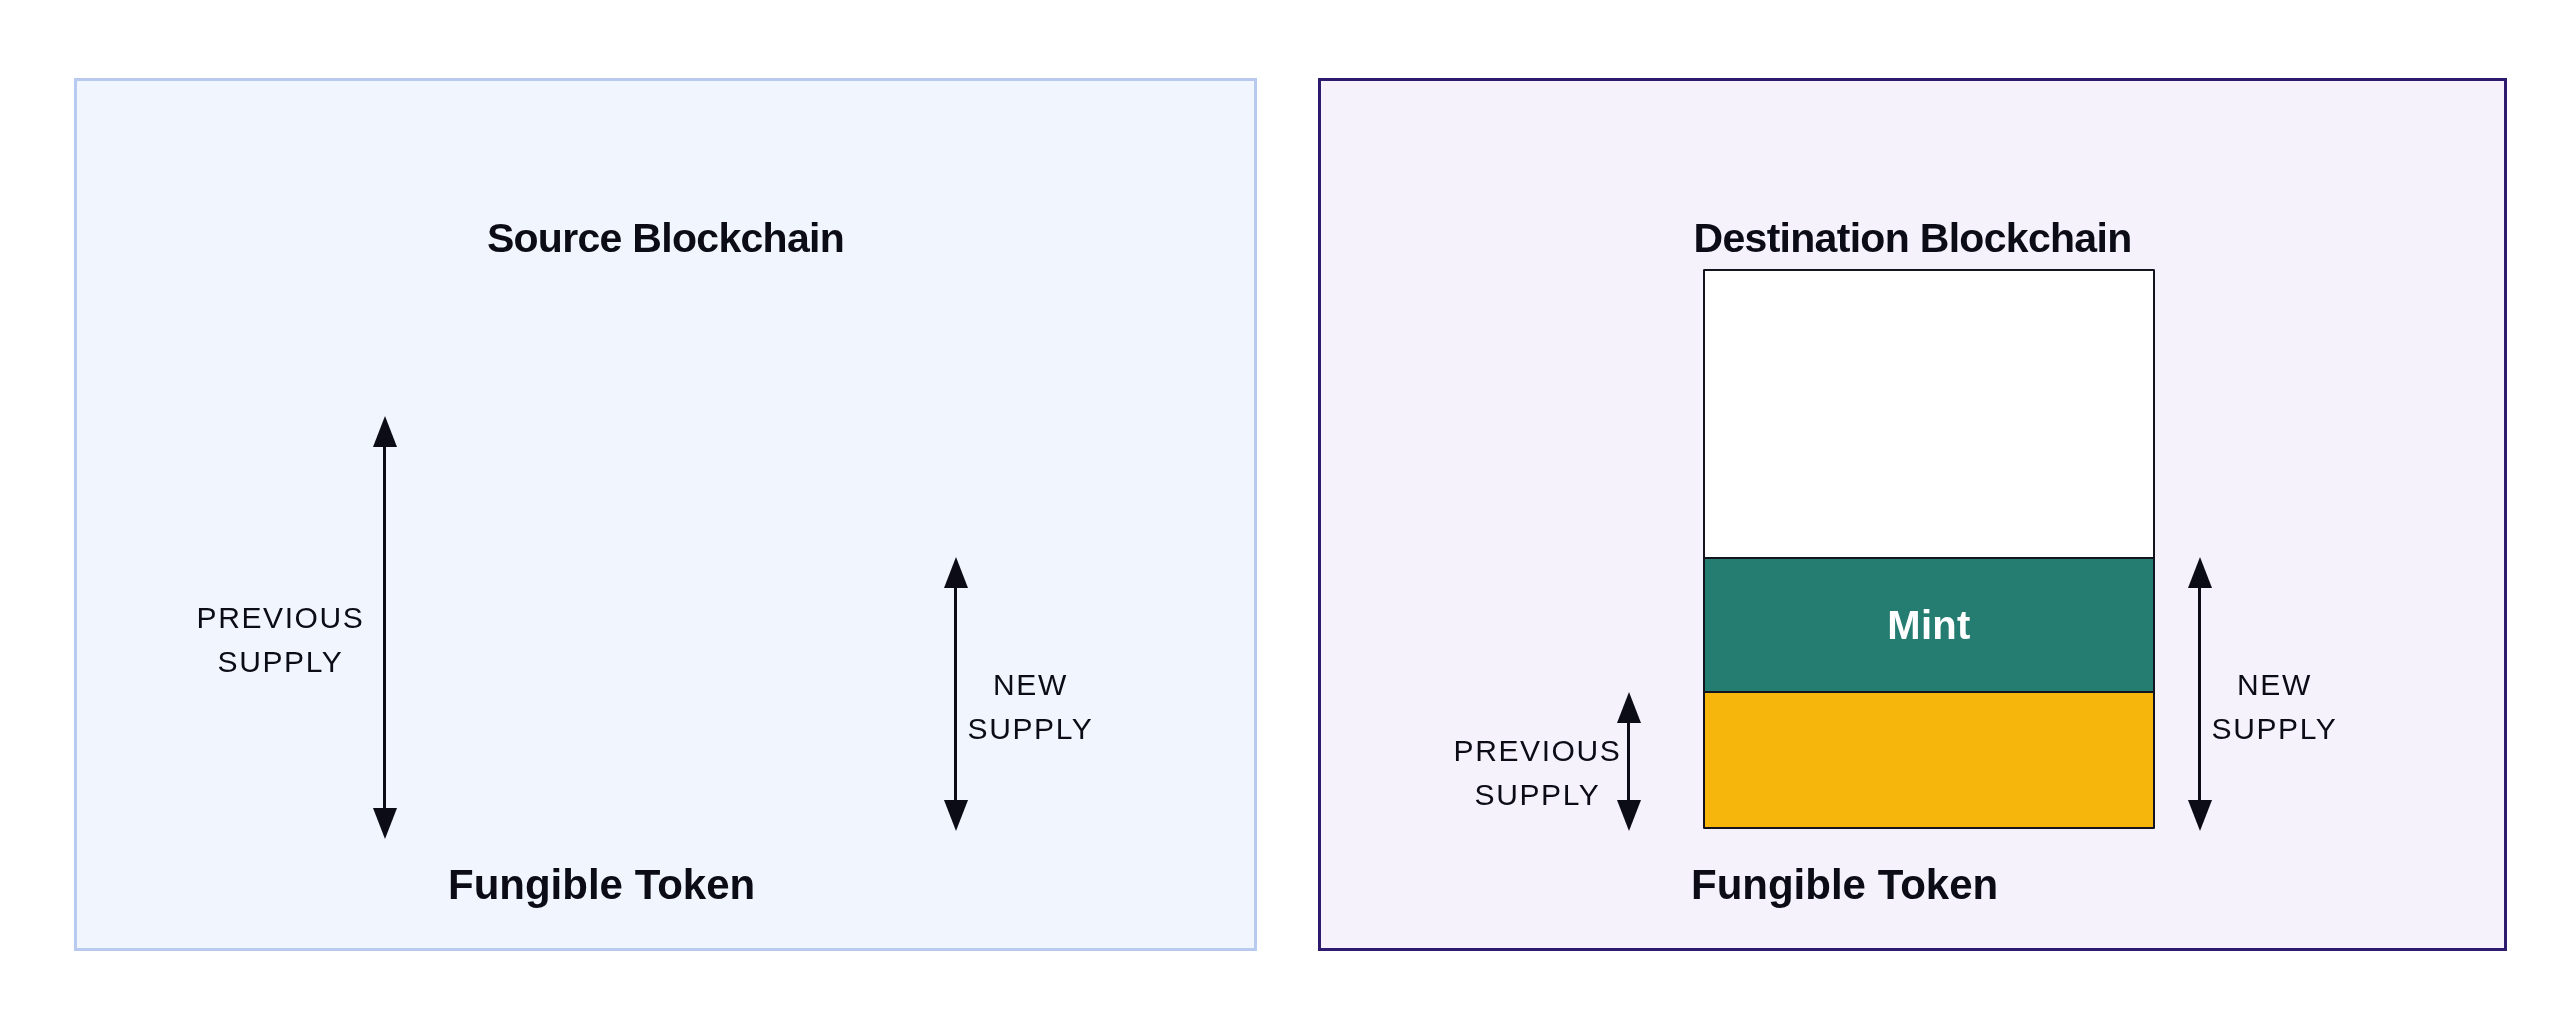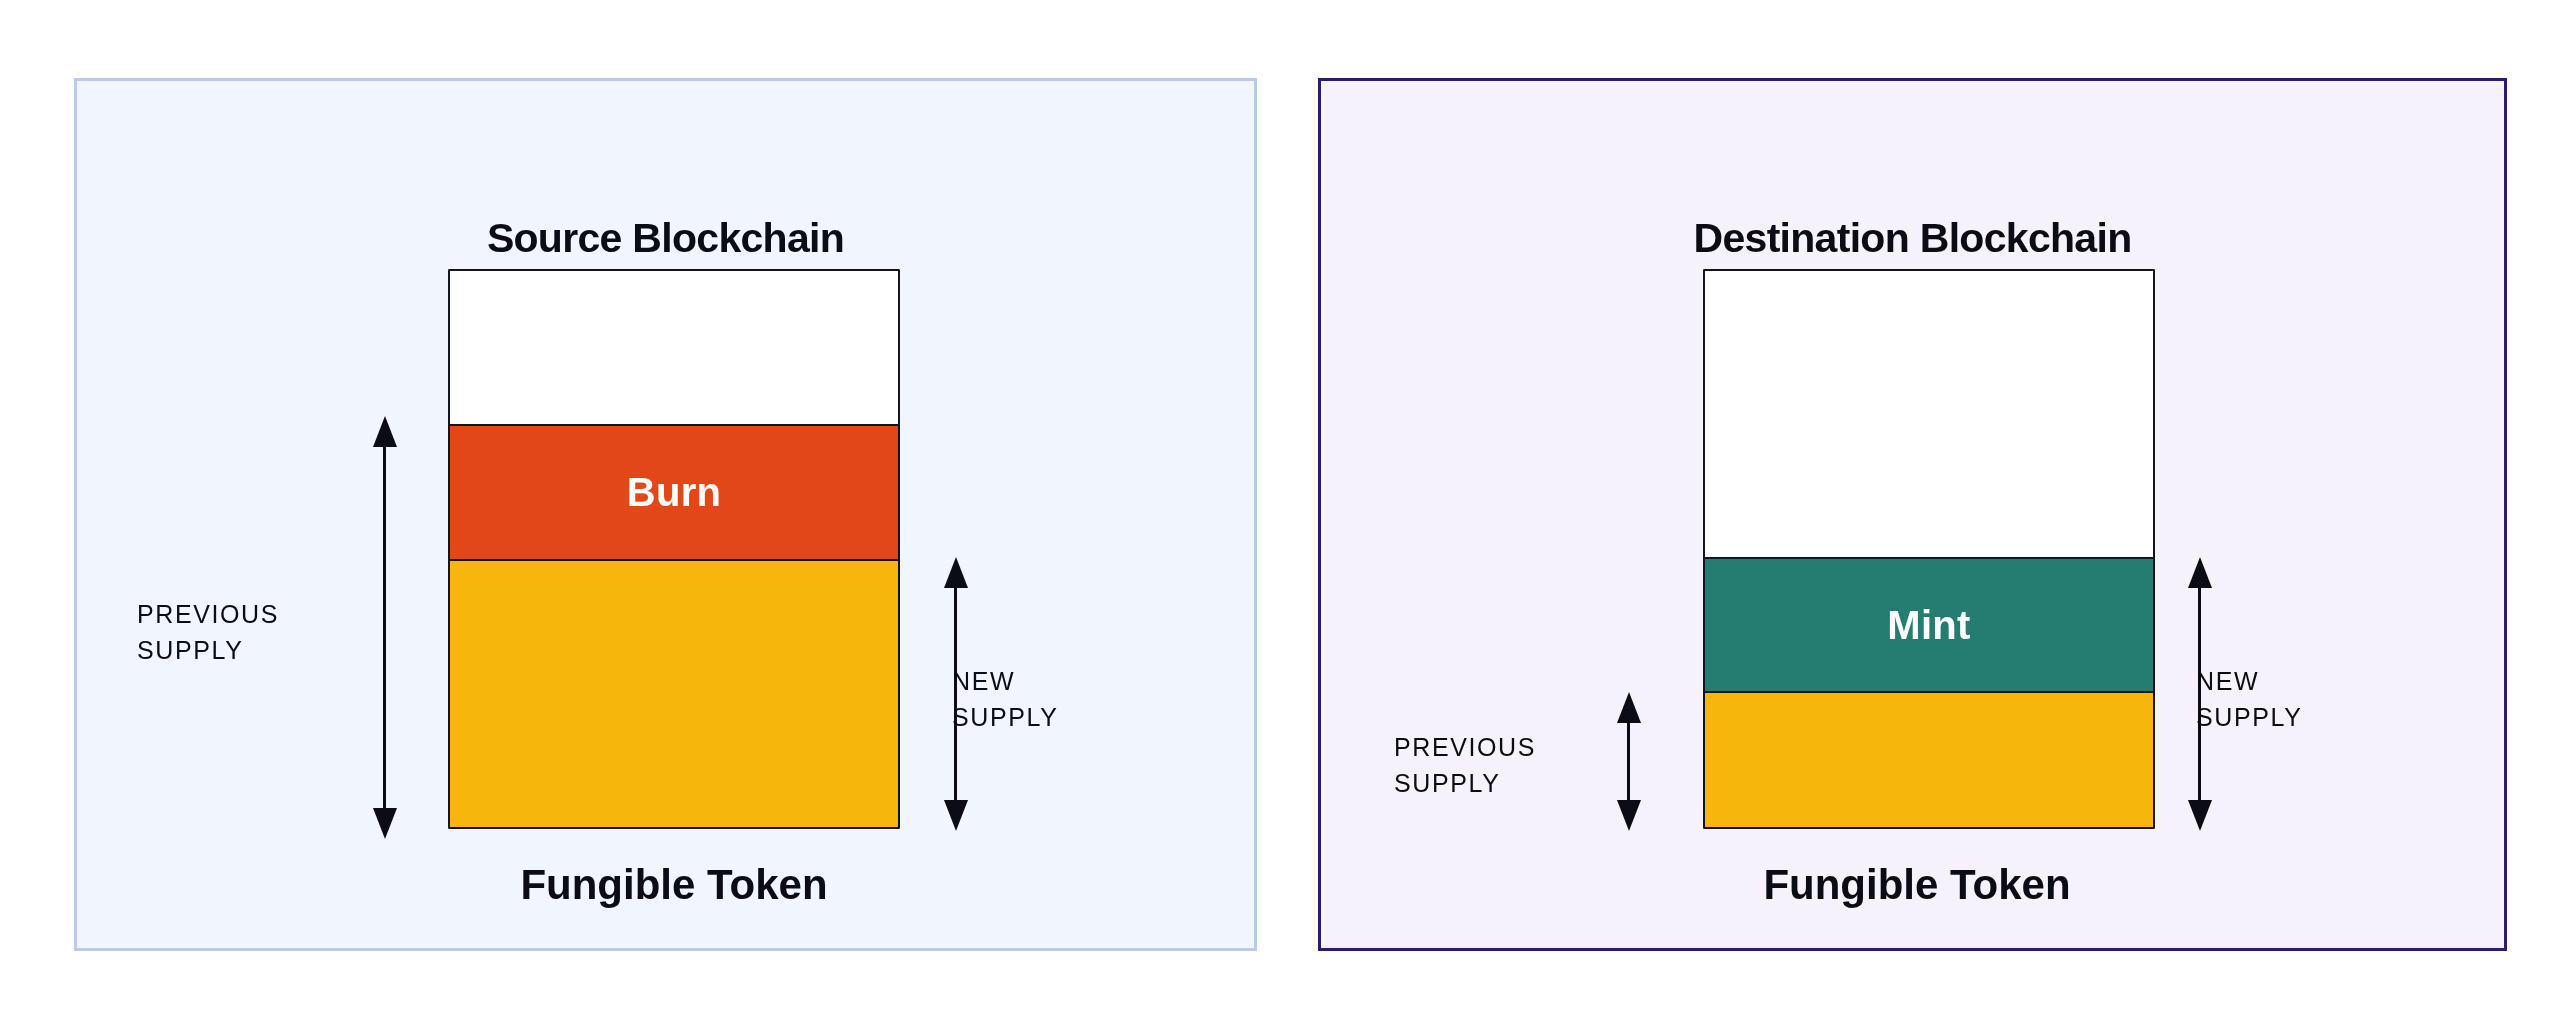--- a/index.html
+++ b/index.html
@@ -41,50 +41,43 @@
   .vhead.up   { border-bottom:31px solid var(--ink); }
   .vhead.down { border-top:31px solid var(--ink); }
   .vshaft { flex:1 1 auto; width:3.9px; background:var(--ink); }
 
   .panel.p0 .prev-arrow { left:295px;  top:335px; height:423px; }
   .panel.p0 .new-arrow  { left:866px; top:476px; height:274px; }
   .panel.p1 .prev-arrow { left:295px;  top:611px; height:139px; }
   .panel.p1 .new-arrow  { left:866px; top:476px; height:274px; }
 
   .measure-label {
-    position:absolute; text-align:left; white-space:pre-line;
-    font-size:25px; letter-spacing:1.6px; line-height:36px; color:var(--ink);
+    position:absolute; text-align:center; white-space:pre-line;
+    font-size:30px; letter-spacing:1.6px; line-height:44px; color:var(--ink);
   }
   .panel.p0 .prev-label { left:60px;   top:515px; width:287px; }
   .panel.p0 .new-label  { left:875px; top:582px; width:157px; }
   .panel.p1 .prev-label { left:73px;  top:648px; width:287px; }
   .panel.p1 .new-label  { left:875px; top:582px; width:157px; }
 
   .token-label {
-    position:absolute; top:780px; width:452px; text-align:center;
+    position:absolute; top:780px; width:452px; 
     font-size:42px; font-weight:700; color:var(--ink);
   }
   .panel.p0 .token-label { left:371px; }
   .panel.p1 .token-label { left:370px; }
 </style>
 </head>
 <body>
 
 <div class="canvas">
 
   <section class="panel p0" style="background: rgb(241, 245, 253); border-color: rgb(185, 202, 241);">
     <h1 class="title">Source Blockchain</h1>
 
-    <div class="bar">
-      <div class="seg" style="height: 27.5%; background: rgb(255, 255, 255);"></div>
-      <div class="seg" style="height: 24.3%; background: rgb(226, 72, 23);">
-        <span class="seg-label">Burn</span>
-      </div>
-      <div class="seg" style="height: 48.2%; background: rgb(246, 182, 12);"></div>
-    </div>
 
     <div class="varrow prev-arrow">
       <div class="vhead up"></div>
       <div class="vshaft"></div>
       <div class="vhead down"></div>
     </div>
     <div class="measure-label prev-label">PREVIOUS
 SUPPLY</div>
 
     <div class="varrow new-arrow">

